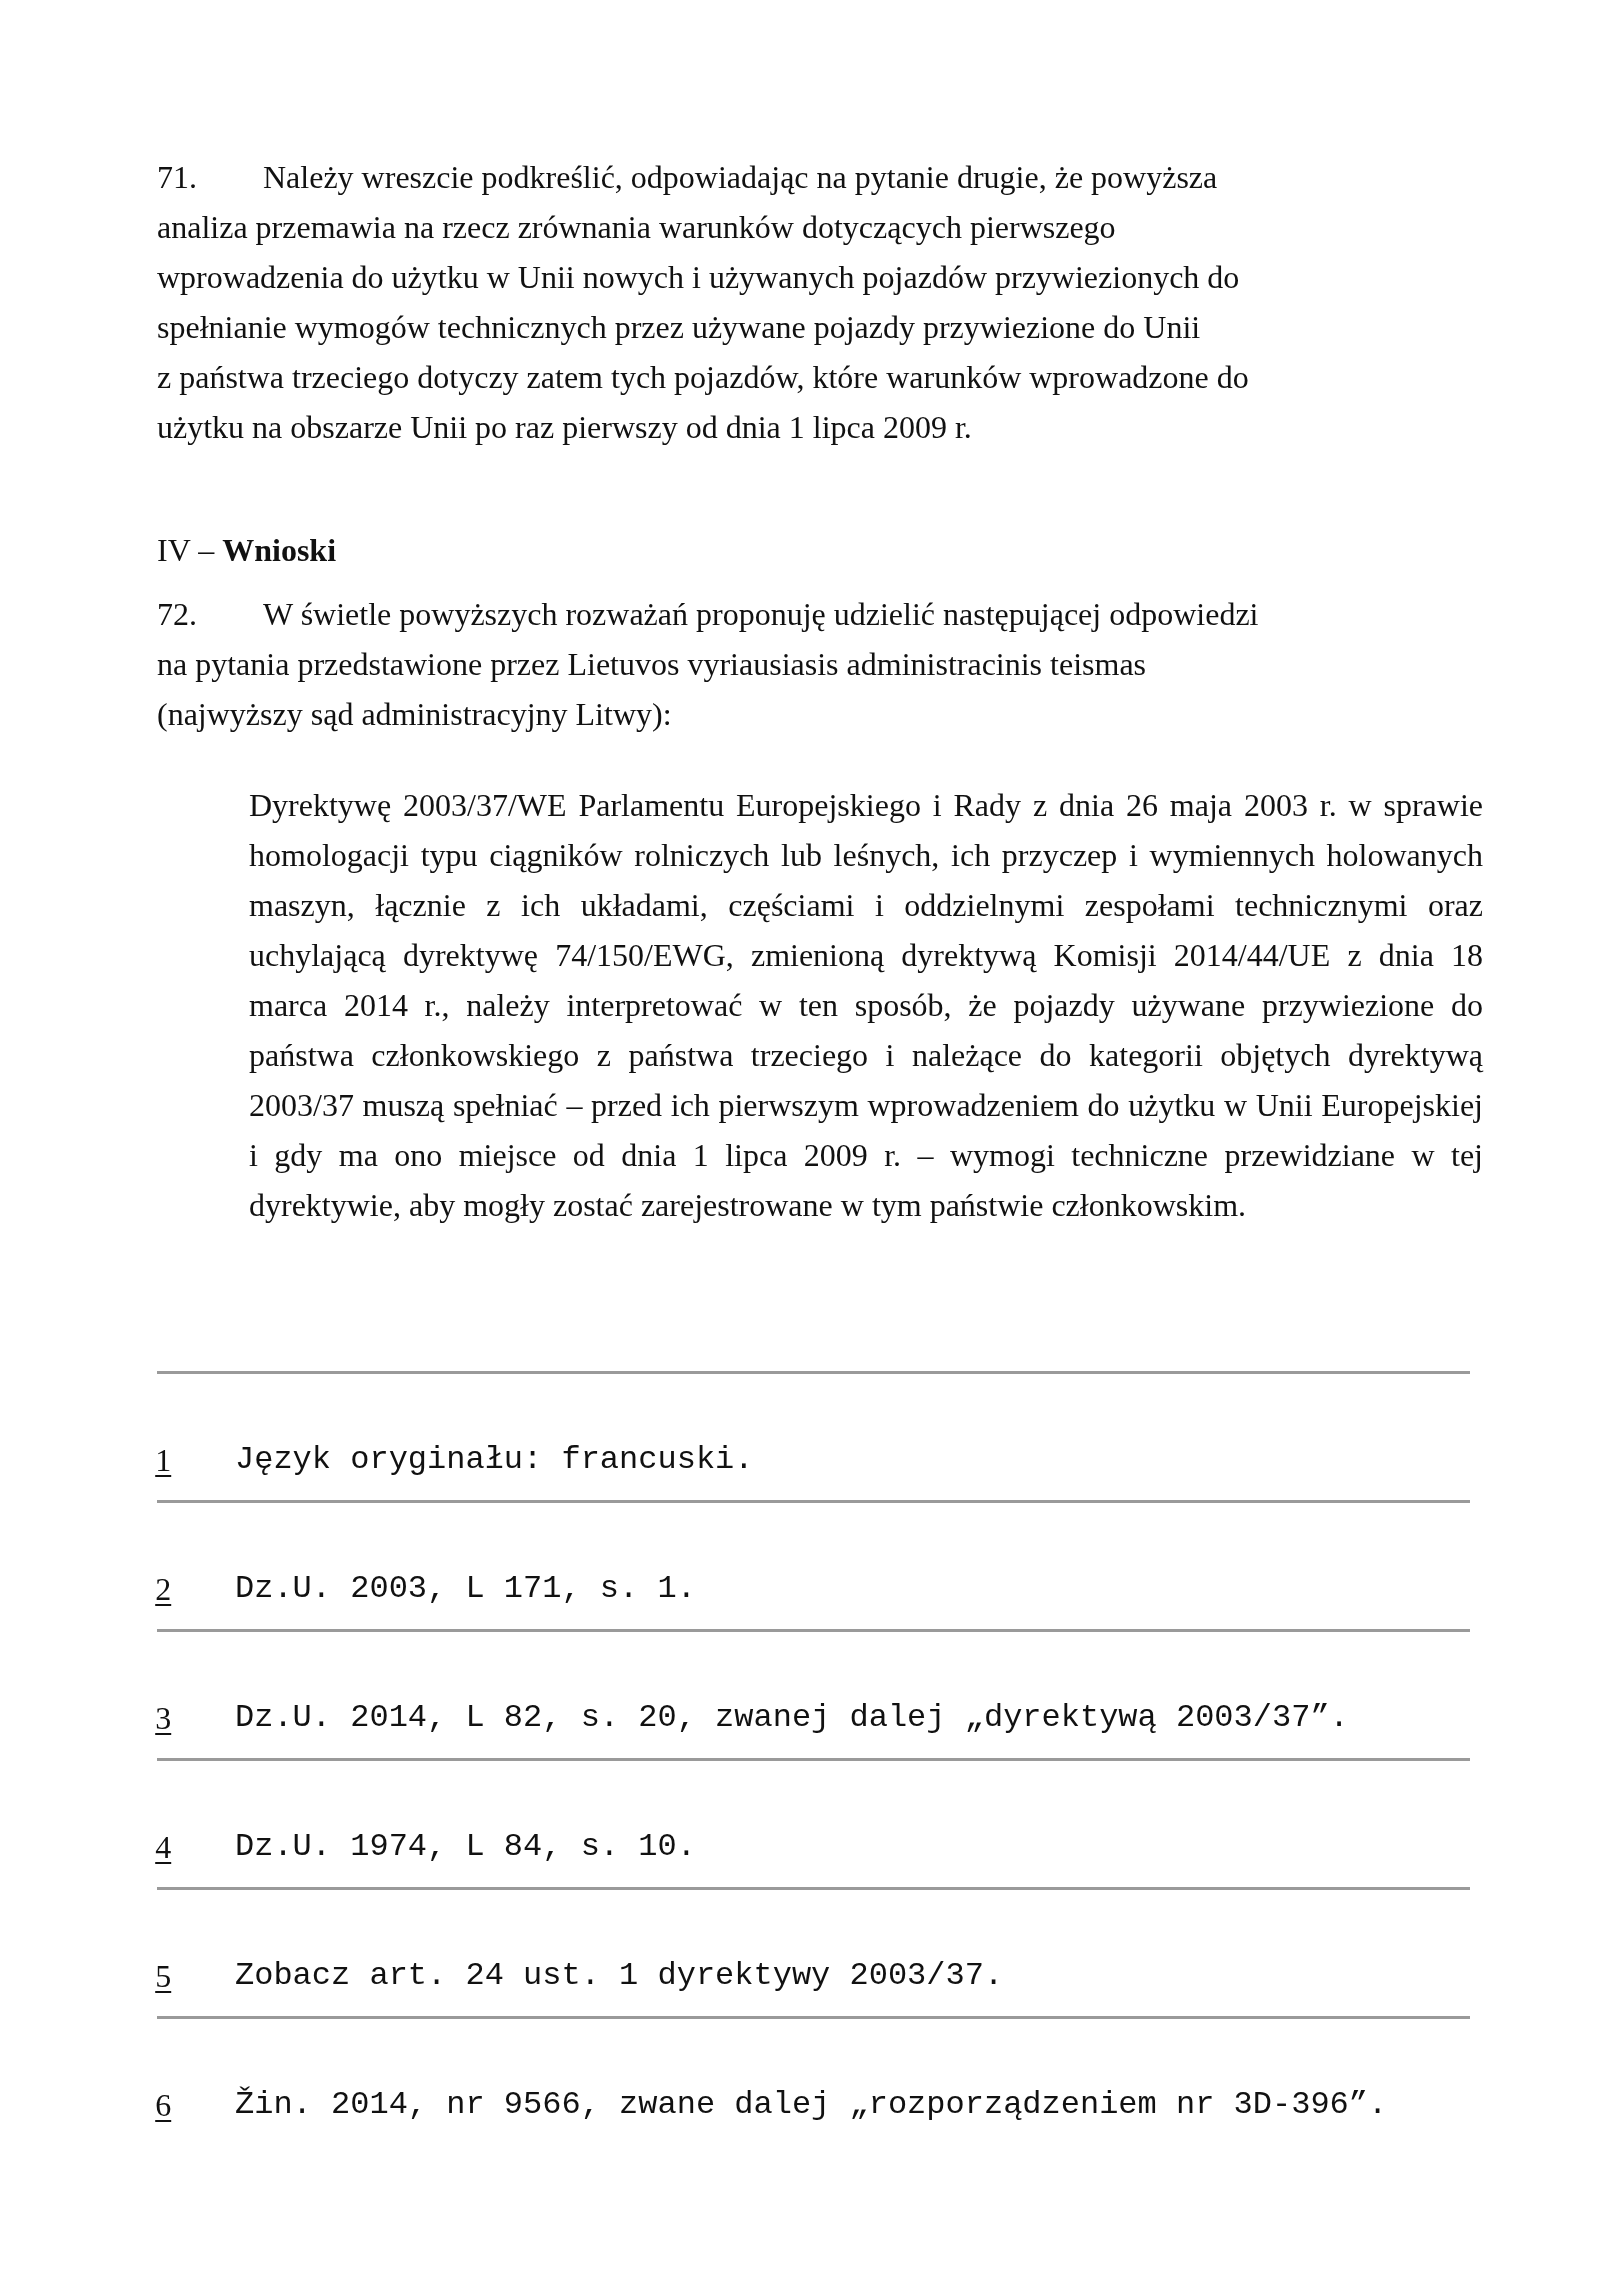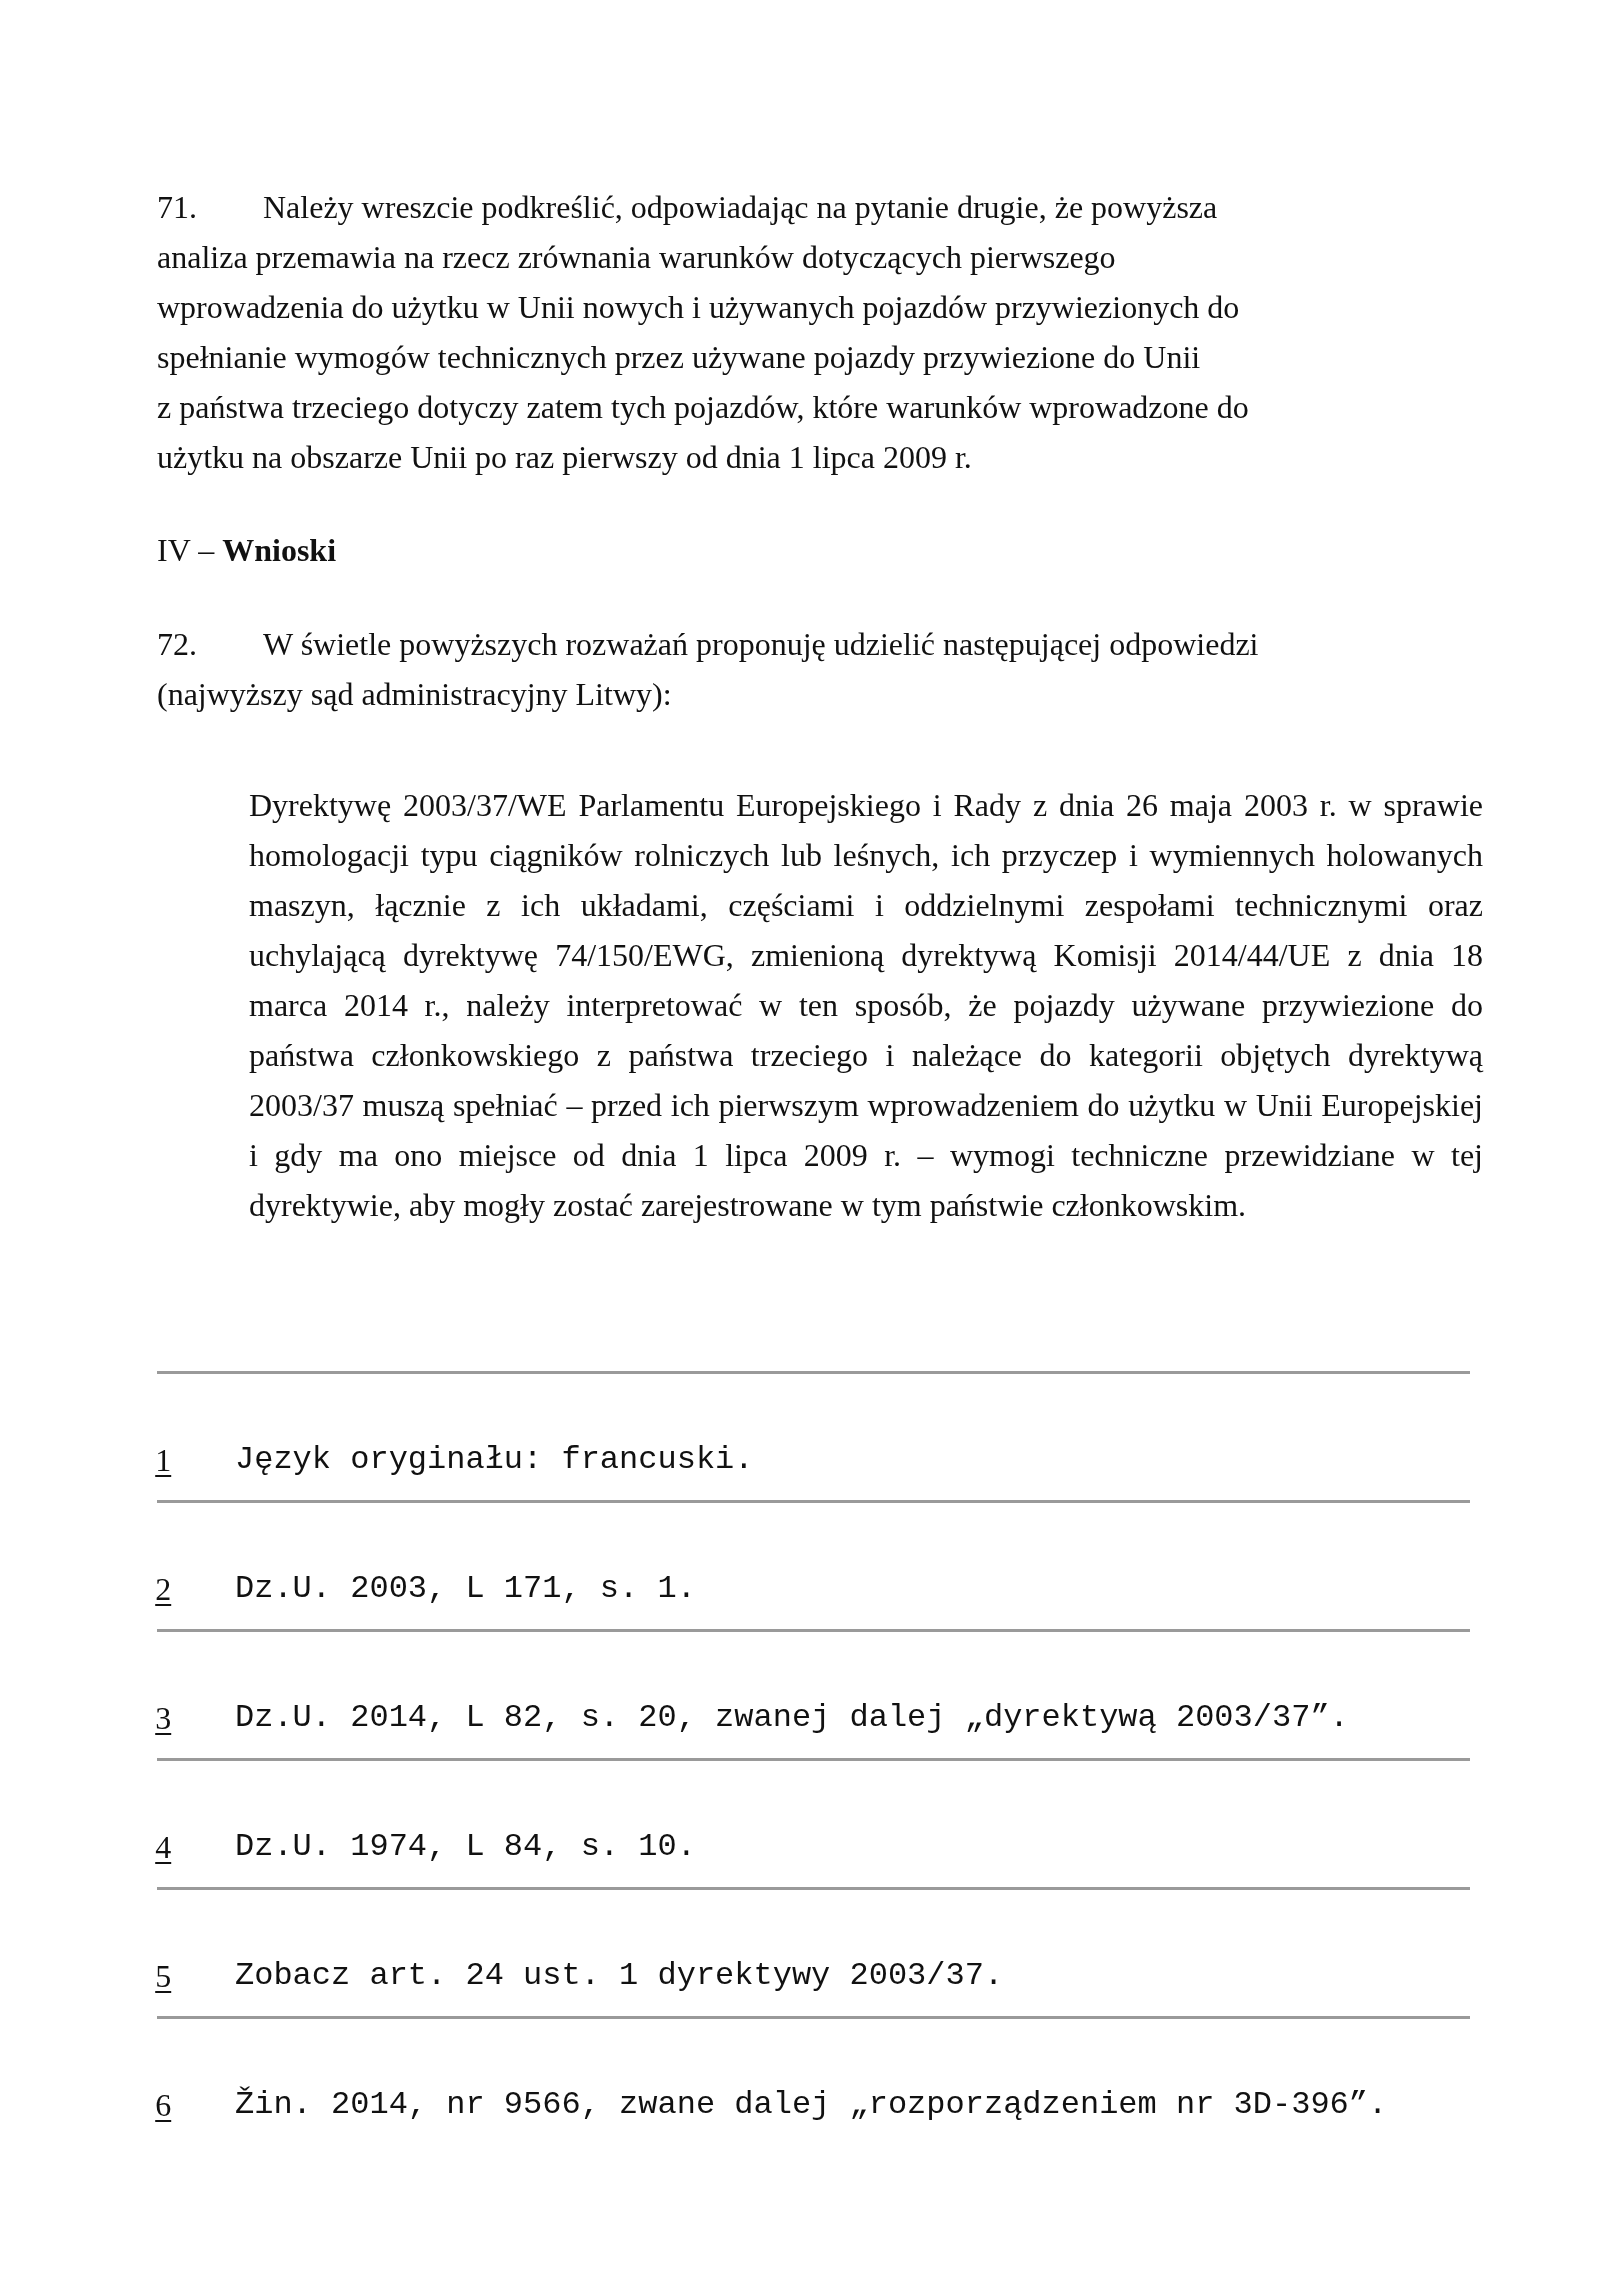--- a/index.html
+++ b/index.html
@@ -25,21 +25,20 @@
   .para {
     position: absolute;
     left: 0;
     width: 1310px;
     line-height: 50px;
     margin: 0;
   }
   .para .num {
     display: inline-block;
     width: 106px;
-    margin-top: 30px;
   }
   #p71 { top: 152px; }
   #section { top: 525px; line-height: 50px; }
   #section .bold { font-weight: bold; }
   #p72 { top: 589px; }
   .quote {
     position: absolute;
     left: 76px;
     width: 1234px;
     top: 764px;
@@ -98,20 +97,21 @@
     <div>z państwa trzeciego dotyczy zatem tych pojazdów, które warunków wprowadzone do</div>
     <div>użytku na obszarze Unii po raz pierwszy od dnia 1 lipca 2009 r.</div>
   </div>
 
   <div class="para" id="section">
     <span>IV – </span><span class="bold">Wnioski</span>
   </div>
 
   <div class="para" id="p72">
     <div><span class="num">72.</span><span>W świetle powyższych rozważań proponuję udzielić następującej odpowiedzi</span></div>
+    <div>na pytania przedstawione przez Lietuvos vyriausiasis administracinis teismas</div>
     <div>(najwyższy sąd administracyjny Litwy):</div>
   </div>
 
   <p class="quote">Dyrektywę 2003/37/WE Parlamentu Europejskiego i Rady z dnia 26 maja 2003 r. w sprawie homologacji typu ciągników rolniczych lub leśnych, ich przyczep i wymiennych holowanych maszyn, łącznie z ich układami, częściami i oddzielnymi zespołami technicznymi oraz uchylającą dyrektywę 74/150/EWG, zmienioną dyrektywą Komisji 2014/44/UE z dnia 18 marca 2014 r., należy interpretować w ten sposób, że pojazdy używane przywiezione do państwa członkowskiego z państwa trzeciego i należące do kategorii objętych dyrektywą 2003/37 muszą spełniać – przed ich pierwszym wprowadzeniem do użytku w Unii Europejskiej i gdy ma ono miejsce od dnia 1 lipca 2009 r. – wymogi techniczne przewidziane w tej dyrektywie, aby mogły zostać zarejestrowane w tym państwie członkowskim.</p>
 
   <div class="footnotes">
     <div class="fn-rule" style="top:1371px"></div>
     <div class="fn-row" style="top:1435px">
       <span class="fn-num">1</span>
       <span class="fn-text">Język oryginału: francuski.</span>

